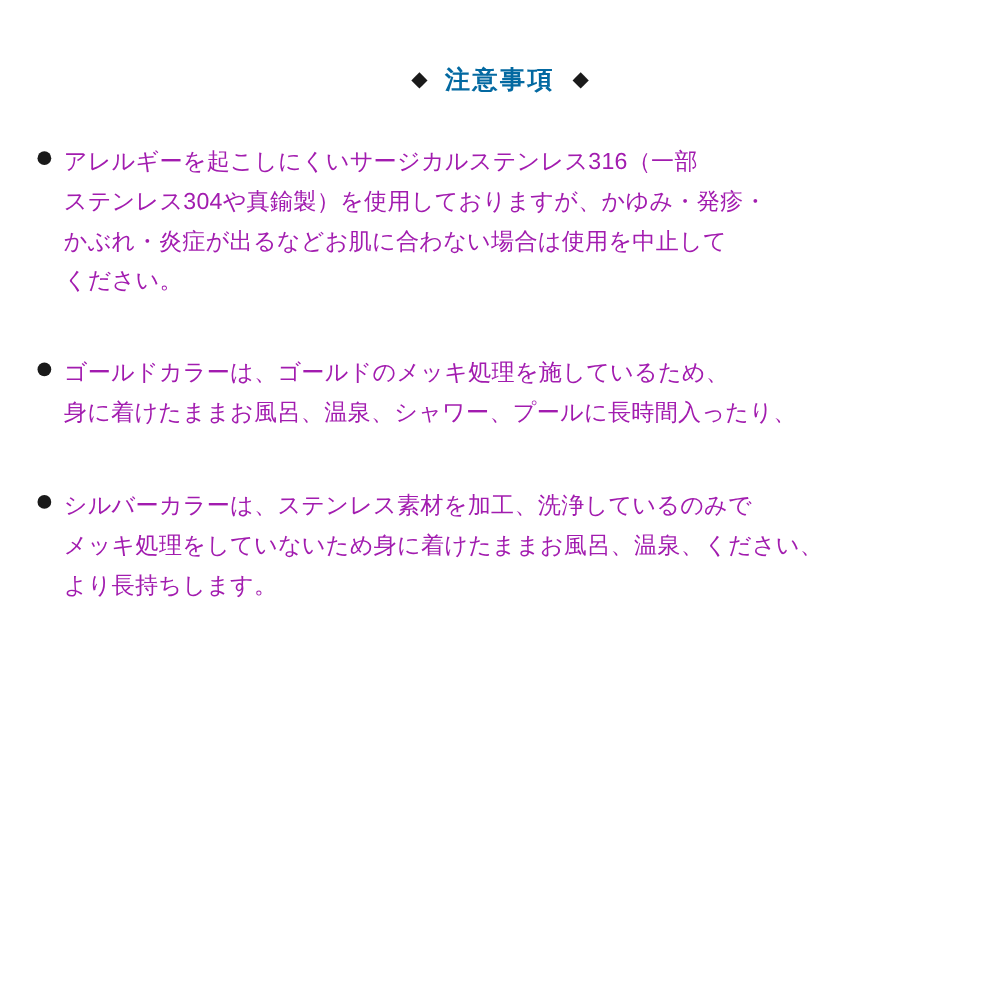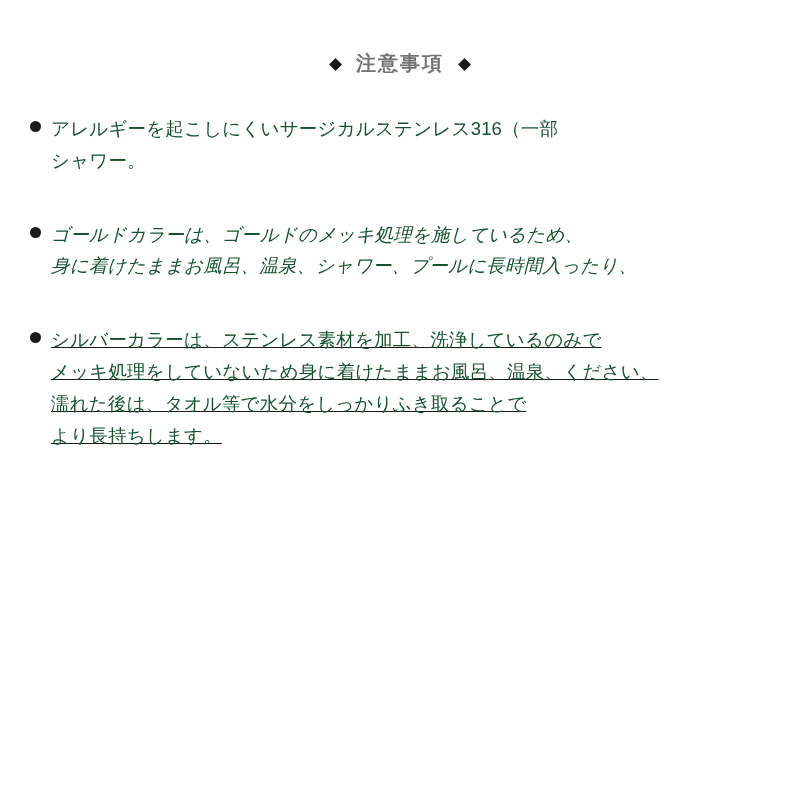--- a/index.html
+++ b/index.html
@@ -31,88 +31,88 @@
   }
   .diamond {
     font-size: 17px;
     line-height: 1;
     color: #1a1a1a;
   }
   .title-text {
     font-size: 20px;
     font-weight: bold;
     letter-spacing: 2px;
-    color: #737373;
+    color: #0369a1;
   }
   .notes {
     padding: 0 38px 0 30px;
   }
   .note {
     display: flex;
     align-items: flex-start;
     margin-bottom: 42px;
   }
   .note:last-child {
     margin-bottom: 0;
-    text-decoration: underline;
   }
   .bullet {
     flex: 0 0 auto;
     width: 11px;
     height: 11px;
     border-radius: 50%;
     background: #1a1a1a;
     margin-top: 8px;
     margin-right: 10px;
   }
   .note-body {
     font-size: 18.5px;
     line-height: 1.72;
     letter-spacing: 0.2px;
-    color: #14532d;
+    color: #a21caf;
   }
   .note-line {
     white-space: nowrap;
   }
-  .note-2 { margin-top: 6px; font-style: italic; }
+  .note-2 { margin-top: 6px; }
   .note-3 { margin-top: 38px; }
 </style>
 </head>
 <body>
 
 <div class="page">
 
   <div class="title-row">
     <span class="diamond">◆</span>
     <span class="title-text">注意事項</span>
     <span class="diamond">◆</span>
   </div>
 
   <div class="notes">
 
     <div class="note note-1">
       <span class="bullet"></span>
       <div class="note-body">
         <div class="note-line">アレルギーを起こしにくいサージカルステンレス316（一部</div>
-        <div class="note-line">シャワー。</div>
+        <div class="note-line">ステンレス304や真鍮製）を使用しておりますが、かゆみ・発疹・</div>
+        <div class="note-line">かぶれ・炎症が出るなどお肌に合わない場合は使用を中止して</div>
+        <div class="note-line">ください。</div>
       </div>
     </div>
 
     <div class="note note-2">
       <span class="bullet"></span>
       <div class="note-body">
         <div class="note-line">ゴールドカラーは、ゴールドのメッキ処理を施しているため、</div>
         <div class="note-line">身に着けたままお風呂、温泉、シャワー、プールに長時間入ったり、</div>
       </div>
     </div>
 
     <div class="note note-3">
       <span class="bullet"></span>
       <div class="note-body">
         <div class="note-line">シルバーカラーは、ステンレス素材を加工、洗浄しているのみで</div>
         <div class="note-line">メッキ処理をしていないため身に着けたままお風呂、温泉、ください、</div>
-        <div class="note-line">濡れた後は、タオル等で水分をしっかりふき取ることで</div>
         <div class="note-line">より長持ちします。</div>
       </div>
     </div>
 
   </div>
 </div>
 
 </body></html>

